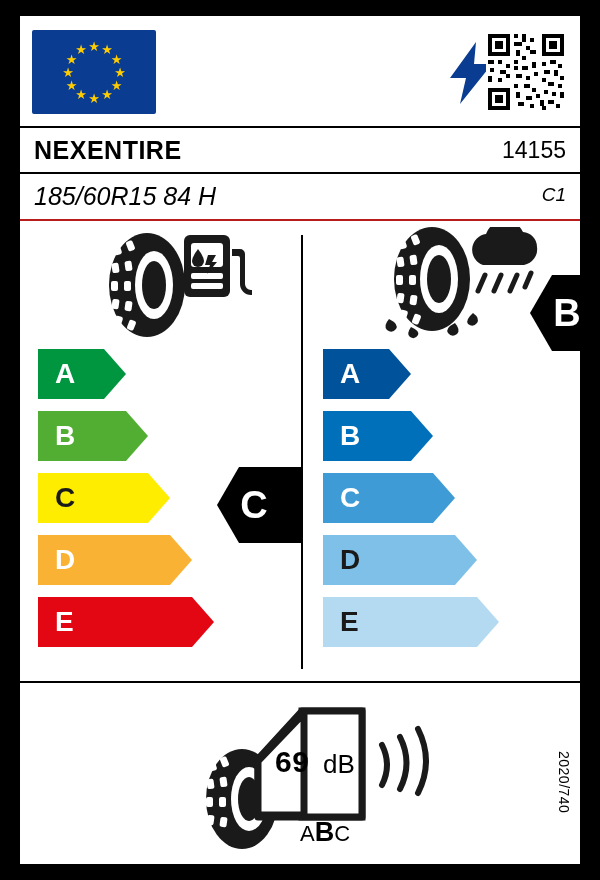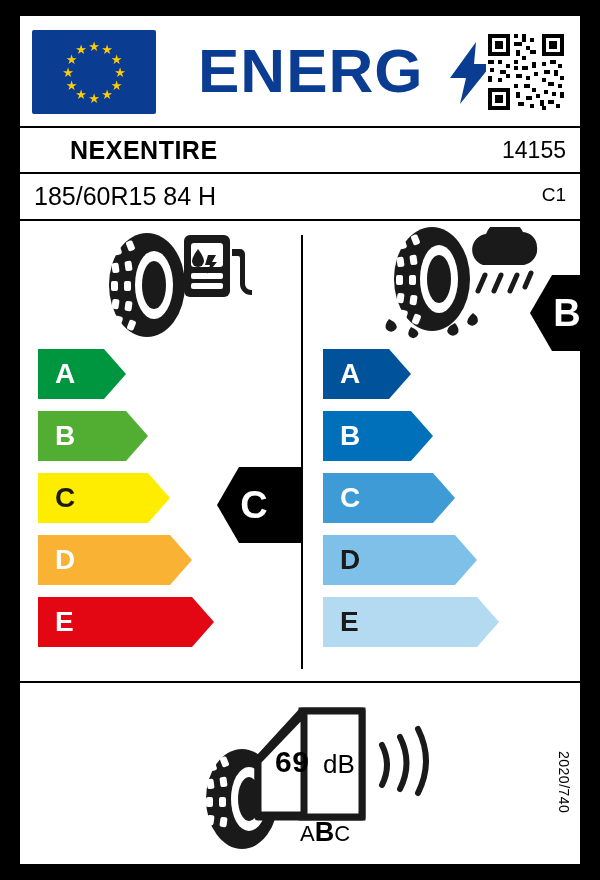--- a/index.html
+++ b/index.html
@@ -66,32 +66,32 @@
   
   .brandrow {
     position: relative;
     height: 46px;
     border-bottom: 2px solid #000;
   }
   .brand {
     position: absolute; left: 14px; top: 8px;
     font-size: 25px; font-weight: bold; letter-spacing: 0.5px;
     color: #000;
-    margin-left: 36px;
   }
   .modelcode {
     position: absolute; right: 14px; top: 9px;
     font-size: 23px; color: #000; margin-left: 28px;
   }
 
   
   .sizerow {
     position: relative;
     height: 47px;
-    border-bottom: 2px solid #000000;
+    border-bottom: 2px solid #b91c1c;
+    font-style: italic;
   }
   .tiresize {
     position: absolute; left: 14px; top: 8px;
     font-size: 25px; color: #000;
   }
   .classcode {
     position: absolute; right: 14px; top: 10px;
     font-size: 19px; color: #000;
   }
 
@@ -211,21 +211,20 @@
         <div class="star" style="left: 81.5px; top: 35.5px;">★</div>
         <div class="star" style="left: 78.0167px; top: 48.5px;">★</div>
         <div class="star" style="left: 68.5px; top: 58.0167px;">★</div>
         <div class="star" style="left: 55.5px; top: 61.5px;">★</div>
         <div class="star" style="left: 42.5px; top: 58.0167px;">★</div>
         <div class="star" style="left: 32.9833px; top: 48.5px;">★</div>
         <div class="star" style="left: 29.5px; top: 35.5px;">★</div>
         <div class="star" style="left: 32.9833px; top: 22.5px;">★</div>
         <div class="star" style="left: 42.5px; top: 12.9833px;">★</div>
       </div>
-    <div class="energ">ENERG</div>
     <div class="bolt">
       <svg width="42" height="62" viewBox="0 0 42 62">
         <polygon points="26,0 0,36 16,36 10,62 42,22 24,22" fill="#0a3d91"></polygon>
       </svg>
     </div>
     <div class="qr">
       <svg width="80" height="80" viewBox="0 0 80 80">
         <rect width="80" height="80" fill="#fff"></rect>
         <g fill="#000">
           <rect x="2" y="2" width="22" height="22"></rect>

